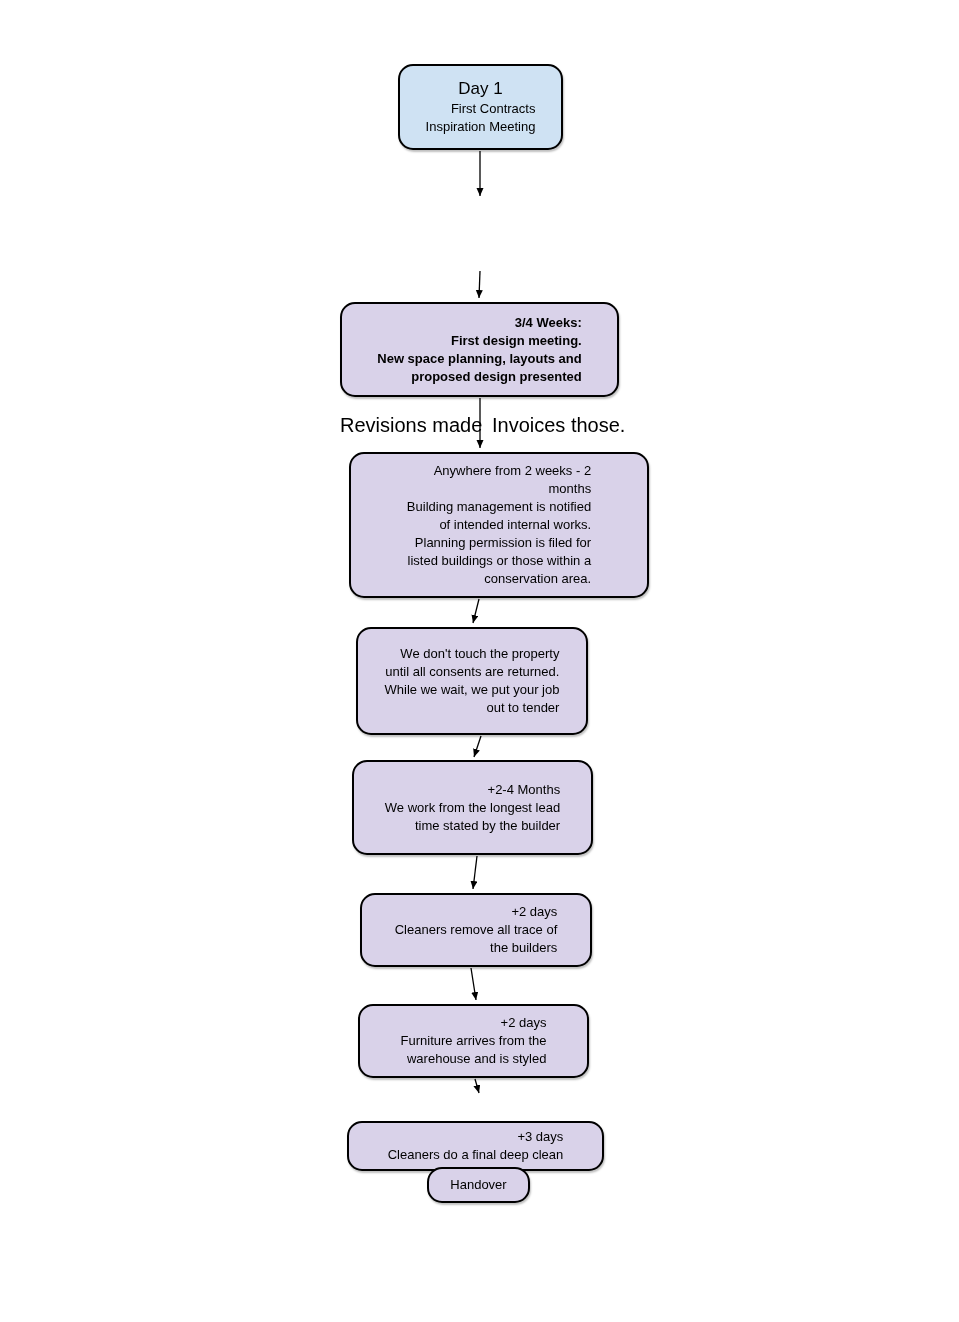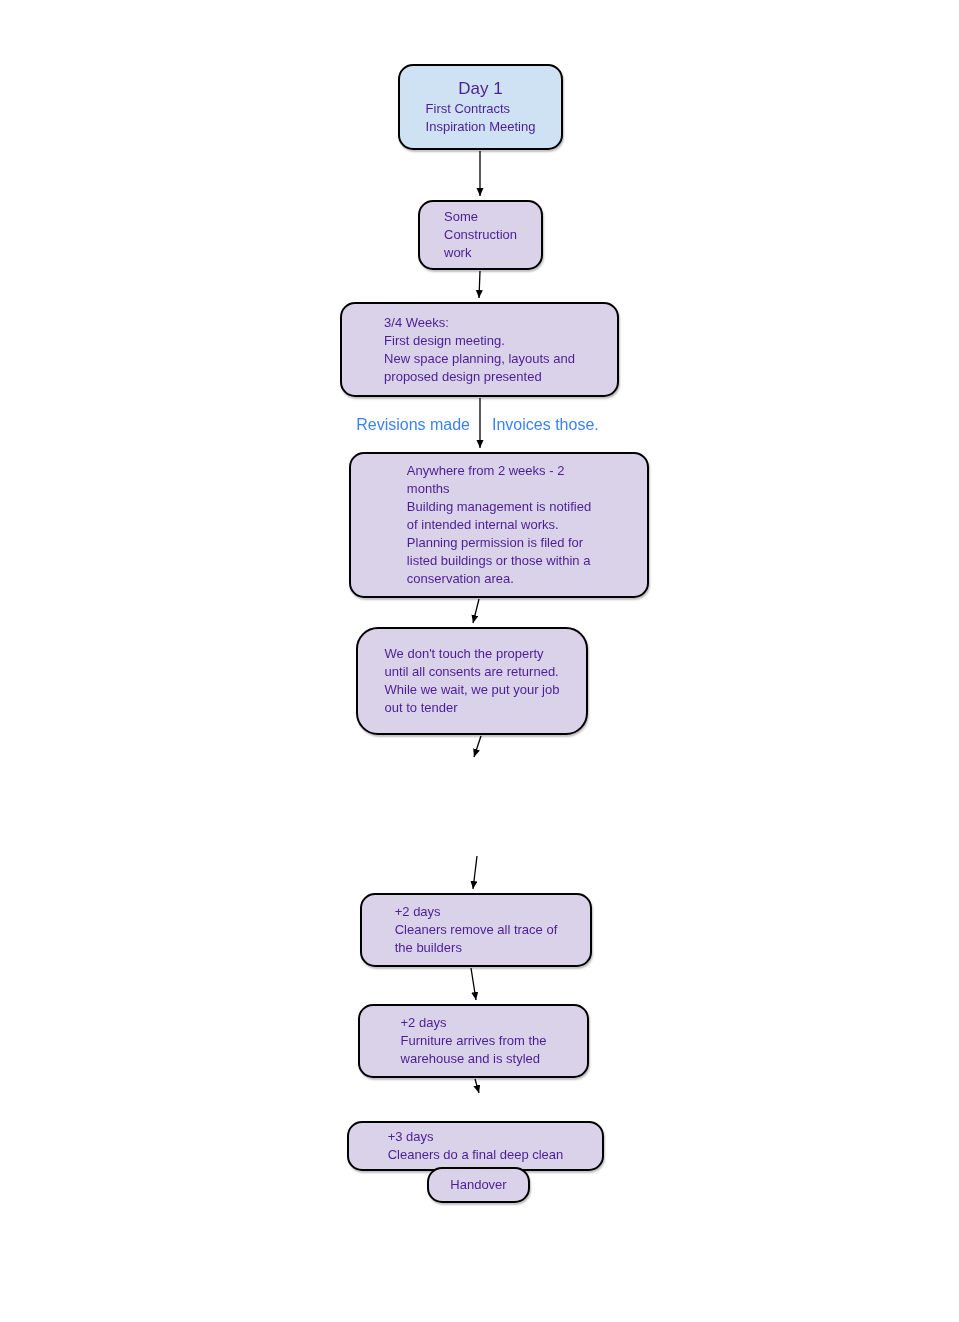--- a/index.html
+++ b/index.html
@@ -24,42 +24,42 @@
   .node {
     position: absolute;
     box-sizing: border-box;
     background: #d9d2e9;
     border: 2px solid #000000;
     border-radius: 15px;
     display: flex;
     flex-direction: column;
     align-items: center;
     justify-content: center;
-    text-align: left;
-    color: #4c1d95;
+    text-align: right;
+    color: #000000;
     font-size: 13px;
     line-height: 18px;
     box-shadow: 1px 2px 2px rgba(0,0,0,0.25);
     padding: 10px 6px;
   }
   .node.start {
     background: #cfe2f3;
   }
   .node-title {
     font-size: 17px;
     line-height: 22px;
   }
   .node-text {
     white-space: pre-line;
   }
   .edge-label {
     position: absolute;
-    font-size: 16px;
+    font-size: 20px;
     line-height: 18px;
-    color: #3b82f6;
+    color: #000000;
     white-space: nowrap;
   }
   .edge-label.left { text-align: right; }
   .edge-label.right { text-align: left; }
 </style>
 </head>
 <body>
 
 <div class="canvas">
 
@@ -79,53 +79,53 @@
     <line x1="475" y1="1079" x2="479" y2="1093" stroke="#000000" stroke-width="1.3" marker-end="url(#arrow)"></line>
     <line x1="473" y1="1148" x2="477" y2="1163" stroke="#000000" stroke-width="1.3" marker-end="url(#arrow)"></line>
   </svg>
 
   <div class="node start" style="left:398px; top:64px; width:165px; height:86px;">
     <div class="node-title">Day 1</div>
     <div class="node-text">First Contracts
 Inspiration Meeting</div>
   </div>
 
-  <div class="node" style="left:418px; top:200px; width:125px; height:70px;">
-    <div class="node-text">Some
-Construction
-work</div>
-  </div>
 
-  <div class="node" style="left:340px; top:302px; width:279px; height:95px;">
+  <div class="node" style="left:340px; top:302px; width:279px; height:95px;font-weight:bold;">
     <div class="node-text">3/4 Weeks:
 First design meeting.
 New space planning, layouts and
 proposed design presented</div>
   </div>
 
   <div class="edge-label left" style="left:340px; top:416px; width:130px;">Revisions made</div>
   <div class="edge-label right" style="left:492px; top:416px; width:120px;">Invoices those.</div>
 
   <div class="node" style="left:349px; top:452px; width:300px; height:146px;">
     <div class="node-text">Anywhere from 2 weeks - 2
 months
 Building management is notified
 of intended internal works.
 Planning permission is filed for
 listed buildings or those within a
 conservation area.</div>
   </div>
 
-  <div class="node" style="left:356px; top:627px; width:232px; height:108px;border-radius:22px;">
+  <div class="node" style="left:356px; top:627px; width:232px; height:108px;">
     <div class="node-text">We don't touch the property
 until all consents are returned.
 While we wait, we put your job
 out to tender</div>
   </div>
 
+  <div class="node" style="left:352px; top:760px; width:241px; height:95px;">
+    <div class="node-text">+2-4 Months
+We work from the longest lead
+time stated by the builder</div>
+  </div>
 
   <div class="node" style="left:360px; top:893px; width:232px; height:74px;">
     <div class="node-text">+2 days
 Cleaners remove all trace of
 the builders</div>
   </div>
 
   <div class="node" style="left:358px; top:1004px; width:231px; height:74px;">
     <div class="node-text">+2 days
 Furniture arrives from the

